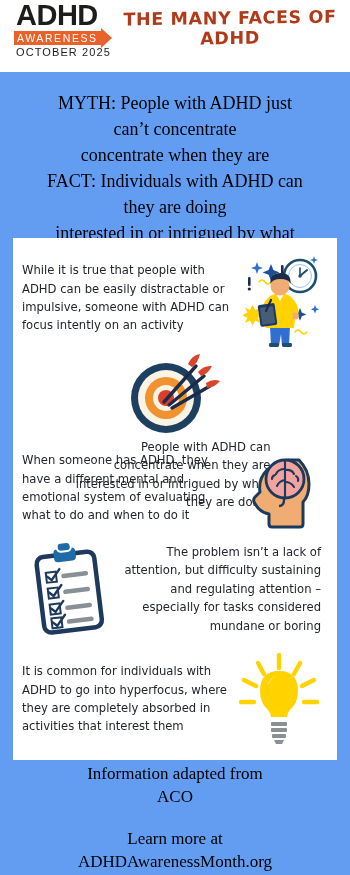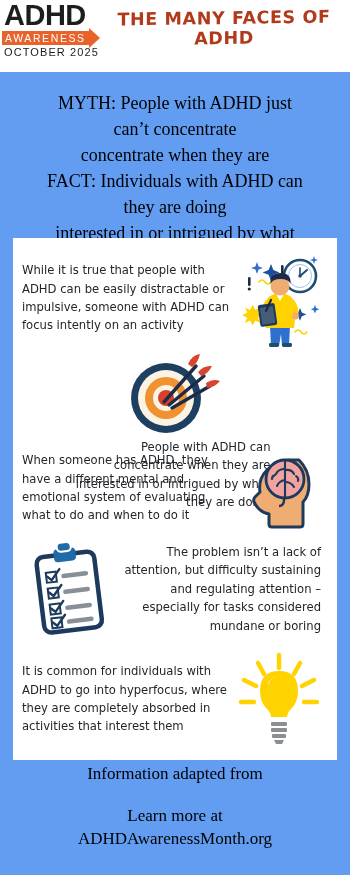--- a/index.html
+++ b/index.html
@@ -24,21 +24,21 @@
   
   .header {
     position: absolute;
     top: 0; left: 0;
     width: 350px;
     height: 56px;
     background: #ffffff;
     display: flex;
     align-items: center;
     box-sizing: border-box;
-    padding-left: 0;
+    padding-left: 12px;
   }
   .logo {
     position: relative;
     width: 100px;
     height: 56px;
     flex: 0 0 auto;
   }
   .logo-adhd {
     font-family: "Liberation Sans", sans-serif;
     font-weight: bold;
@@ -398,20 +398,21 @@
           </g>
         </svg>
       </div>
     </div>
 
   </div>
 
   <div class="footer">
     <div class="footer-source">
       <div>Information adapted from</div>
+      <div>ACO</div>
     </div>
     <div class="footer-learn">
       <div>Learn more at</div>
       <div>ADHDAwarenessMonth.org</div>
     </div>
   </div>
 
 </div>
 
 </body></html>

